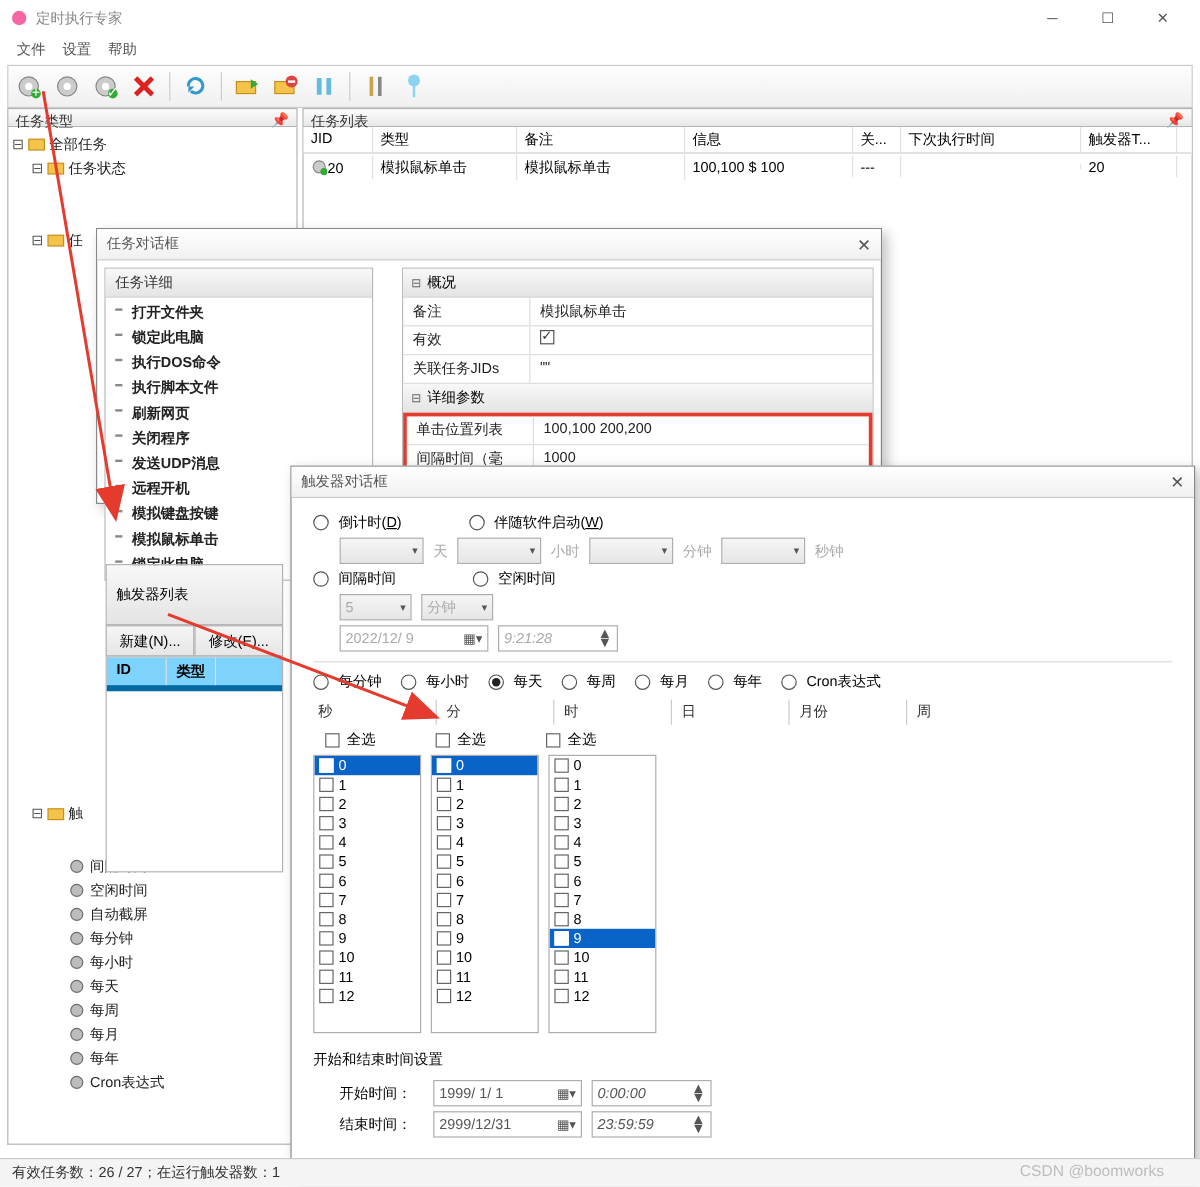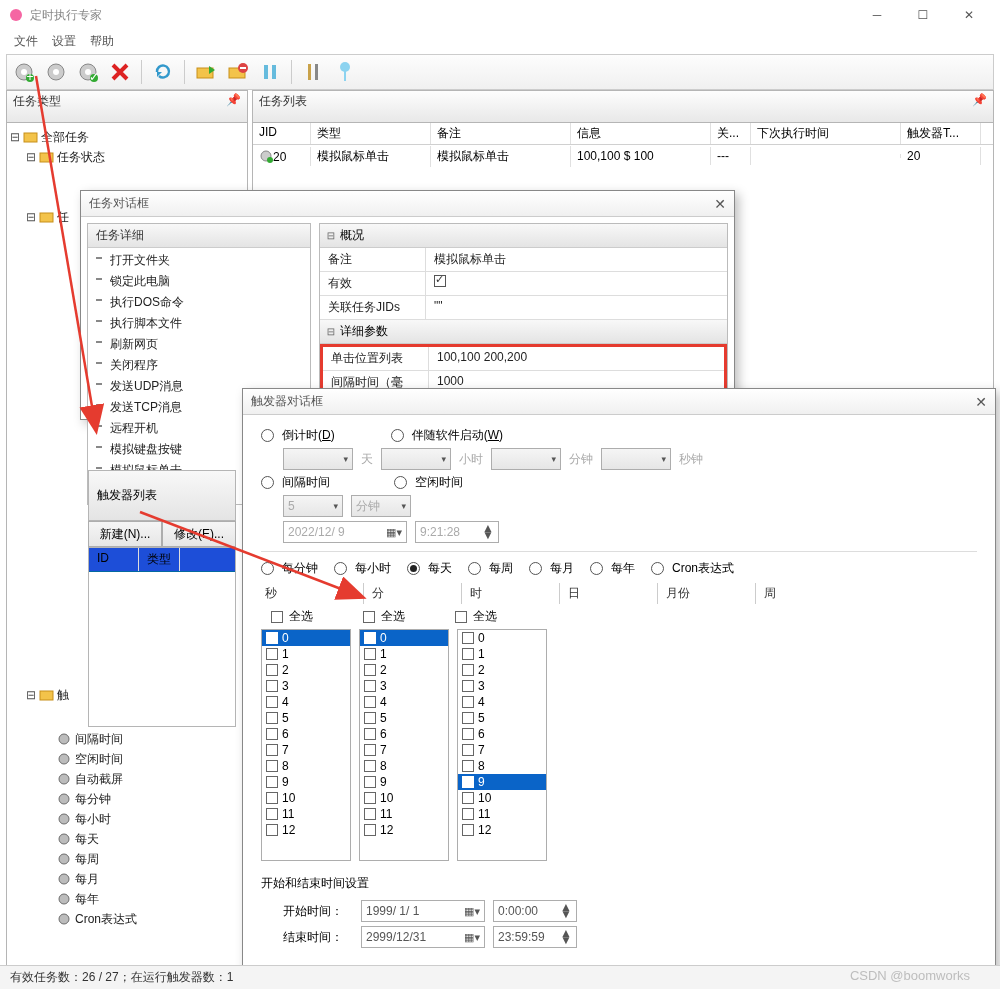--- a/index.html
+++ b/index.html
@@ -6,59 +6,59 @@
 body { margin: 0; width: 1000px; height: 989px; background: #fff; position: relative; overflow: hidden; }
 .titlebar { height: 30px; background: #fff; border-bottom: 0; display: flex; align-items: center; padding: 0 8px; color: #888; }
 .titlebar .appicon { width: 16px; height: 16px; margin-right: 6px; }
 .titlebar .t-title { flex: 1; }
 .titlebar .winbtn { width: 46px; height: 30px; display: flex; align-items: center; justify-content: center; color: #555; }
 .menubar { height: 22px; display: flex; gap: 14px; padding: 0 14px; color: #555; align-items: center; }
 .toolbar { height: 36px; border: 1px solid #ccc; background: linear-gradient(#fdfdfd,#f0f0f0); margin: 2px 6px 0 6px; display: flex; align-items: center; padding: 0 4px; gap: 6px; }
 .toolbar .tb { width: 26px; height: 26px; display: flex; align-items: center; justify-content: center; }
 .tb-sep { width: 1px; height: 24px; background: #ccc; margin: 0 2px; }
 .panels { display: flex; padding: 0 6px; height: 870px;}
-.pane-header { background: linear-gradient(#fdfdfd,#e8e8e8); border: 1px solid #b5b5b5; height: 33px; font-size: 11px; padding: 2px 6px; display: flex; justify-content: space-between; color: #333; }
+.pane-header { background: linear-gradient(#fdfdfd,#e8e8e8); border: 1px solid #b5b5b5; height: 16px; font-size: 11px; padding: 2px 6px; display: flex; justify-content: space-between; color: #333; }
 .pane-header .pin { color: #666; }
 .left-pane { width: 242px; }
 .right-pane { flex: 1; margin-left: 4px; }
 .tree-area { border: 1px solid #b5b5b5; border-top: 0; height: 848px; background: #fff; padding: 4px 2px; overflow: hidden; }
 .tree-node { display: flex; align-items: center; height: 20px; gap: 2px; color: #222; white-space: nowrap; }
 .expander { width: 12px; text-align: center; color: #555; }
 .ticon { width: 16px; height: 14px; }
 .task-list { border: 1px solid #b5b5b5; border-top: 0; height: 848px; background: #fff; }
 .tl-head { display: flex; background: #fff; border-bottom: 1px solid #d0d0d0; height: 22px; }
 .tl-head div, .tl-row div { padding: 2px 6px; border-right: 1px solid #e0e0e0; overflow: hidden; white-space: nowrap; }
 .tl-row { display: flex; height: 22px; align-items: center; }
 .c-jid{width:58px}.c-type{width:120px}.c-remark{width:140px}.c-info{width:140px}.c-rel{width:40px}.c-next{width:150px}.c-trig{width:80px}
 .dialog { position: absolute; background: #fff; border: 1px solid #888; box-shadow: 4px 4px 10px rgba(0,0,0,0.25); }
 .dialog .dlg-title { height: 26px; background: linear-gradient(#fff,#f0f0f0); border-bottom: 1px solid #ccc; display: flex; align-items: center; padding: 0 8px; color: #555; justify-content: space-between;}
 .d1 { left: 80px; top: 158px; width: 655px; height: 230px; margin-top: 32px; }
-.d1-body { display: flex; padding: 6px; gap: 8px; justify-content: space-between; }
+.d1-body { display: flex; padding: 6px; gap: 24px; justify-content: space-between; }
 .d1-left { width: 224px; border: 1px solid #bbb; background: #fff; }
 .d1-left-hd { background: linear-gradient(#f8f8f8,#e4e4e4); border-bottom: 1px solid #ccc; padding: 3px 8px; color: #333;}
 .d1-left ul { list-style: none; margin: 0; padding: 2px 0; }
-.d1-left li { padding: 2px 10px 2px 22px; position: relative; color: #222;}
+.d1-left li { padding: 2px 10px 2px 22px; position: relative; color: #222; font-weight: bold;}
 .d1-left li::before { content: ""; position:absolute; left:8px; top:7px; width:6px; height:2px; background:#888;}
 .d1-right { flex: 1; }
 .gbox { border: 1px solid #bbb; }
 .gbox-hd { background: linear-gradient(#f8f8f8,#e4e4e4); border-bottom: 1px solid #ccc; padding: 3px 6px; display:flex; align-items:center; gap:4px;}
 .gbox-hd .mini { width:10px; text-align:center; color:#666; font-size:10px;}
 .prop-row { display: flex; border-bottom: 1px solid #ddd; }
 .prop-row .k { width: 106px; padding: 3px 8px; border-right: 1px solid #ddd; color:#222;}
 .prop-row .v { flex:1; padding: 3px 8px; color:#222;}
 .redbox { border: 3px solid #e53b2f; }
 .checkbox-inline { display:inline-block; width:12px; height:12px; border:1px solid #555; position:relative;}
 .checkbox-inline.checked::after{content:"✓"; position:absolute; top:-3px; left:0; font-size:11px; color:#333;}
 
 .subpanel { position:absolute; left:88px; top:470px; width:148px; }
 .sub-hd { border:1px solid #b5b5b5; background:linear-gradient(#f8f8f8,#e4e4e4); padding:16px 8px; }
 .sub-btns { display:flex; }
 .sub-btns button { flex:1; height:26px; border:1px solid #adadad; background:linear-gradient(#f5f5f5,#e6e6e6); font-size:12px; }
 .sub-tbl { border:1px solid #b5b5b5; background:#fff; height:180px;}
-.sub-tbl .hd { display:flex; background:#1d4ed8; border-bottom:1px solid #0369a1;}
+.sub-tbl .hd { display:flex; background:#7dd3fc; border-bottom:5px solid #0369a1;font-weight:bold;}
 .sub-tbl .hd div{padding:3px 8px; border-right:1px solid #ddd;}
 
 .d2 { left: 242px; top: 388px; width: 754px; height: 598px; }
 .d2-body { padding: 8px 18px; }
 .row { display:flex; align-items:center; gap:8px; margin:4px 0; }
 .radio { width:13px; height:13px; border:1px solid #555; border-radius:50%; display:inline-block; position:relative; flex-shrink:0;}
 .radio.sel::after{content:""; position:absolute; width:7px; height:7px; background:#222; border-radius:50%; left:2px; top:2px;}
 .combo, .dtpick, .spin { height:22px; border:1px solid #adadad; background:#fff; display:inline-flex; align-items:center; padding:0 4px; color:#555;}
 .combo { background:linear-gradient(#f5f5f5,#e6e6e6);}
 .combo.dis, .dis { color:#aaa; }
@@ -71,21 +71,21 @@
 .listbox { width:90px; height:232px; border:1px solid #adadad; overflow-y:scroll; overflow-x:hidden; background:#fff;}
 .listbox .itm { padding:1px 4px; display:flex; align-items:center; gap:4px;}
 .cbx{width:12px;height:12px;border:1px solid #666;display:inline-block;position:relative;flex-shrink:0;background:#fff;}
 .cbx.ck{background:#fff;}
 .cbx.ck::after{content:"✓";position:absolute;top:-3px;left:0;font-size:11px;color:#111;}
 .itm.sel{background:#0a64c8;color:#fff;}
 .itm.sel .cbx{border-color:#fff;}
 .itm.sel .cbx.ck::after{color:#fff;}
 .dtpick{width:124px; position:relative;}
 .dtpick .cal{margin-left:auto;font-size:11px;color:#555;}
-.spin{width:84px; justify-content:space-between;}
+.spin{width:100px; justify-content:space-between;font-style:italic;}
 .spin .arrs{display:flex;flex-direction:column;line-height:7px;font-size:8px;color:#555;}
 .statusbar { position:absolute; left:0; bottom:0; right:0; height:24px; border-top:1px solid #ccc; background:#f4f4f4; display:flex; align-items:center; padding:0 10px; color:#333; justify-content:flex-start;}
 .watermark { position:absolute; right:30px; bottom:6px; color:#bdbdbd; font-size:13px; }
 
 .arrow-svg{position:absolute; pointer-events:none;}
 
 .close-x{font-size:14px;}
 
 .ic-folder{fill:#f3c34a;stroke:#c78f1a;}
 .ic-gear{fill:#bcbcbc;stroke:#6d6d6d;}
@@ -321,21 +321,20 @@
     <div class="d1-left">
       <div class="d1-left-hd">任务详细</div>
       <ul id="d1-list">
           <li>打开文件夹</li>
           <li>锁定此电脑</li>
           <li>执行DOS命令</li>
           <li>执行脚本文件</li>
           <li>刷新网页</li>
           <li>关闭程序</li>
           <li>发送UDP消息</li>
-          <li>发送TCP消息</li>
           <li>远程开机</li>
           <li>模拟键盘按键</li>
           <li>模拟鼠标单击</li>
           <li>锁定此电脑</li>
         </ul>
     </div>
     <div class="d1-right">
       <div class="gbox">
         <div class="gbox-hd">
             <span class="mini">⊟</span>

